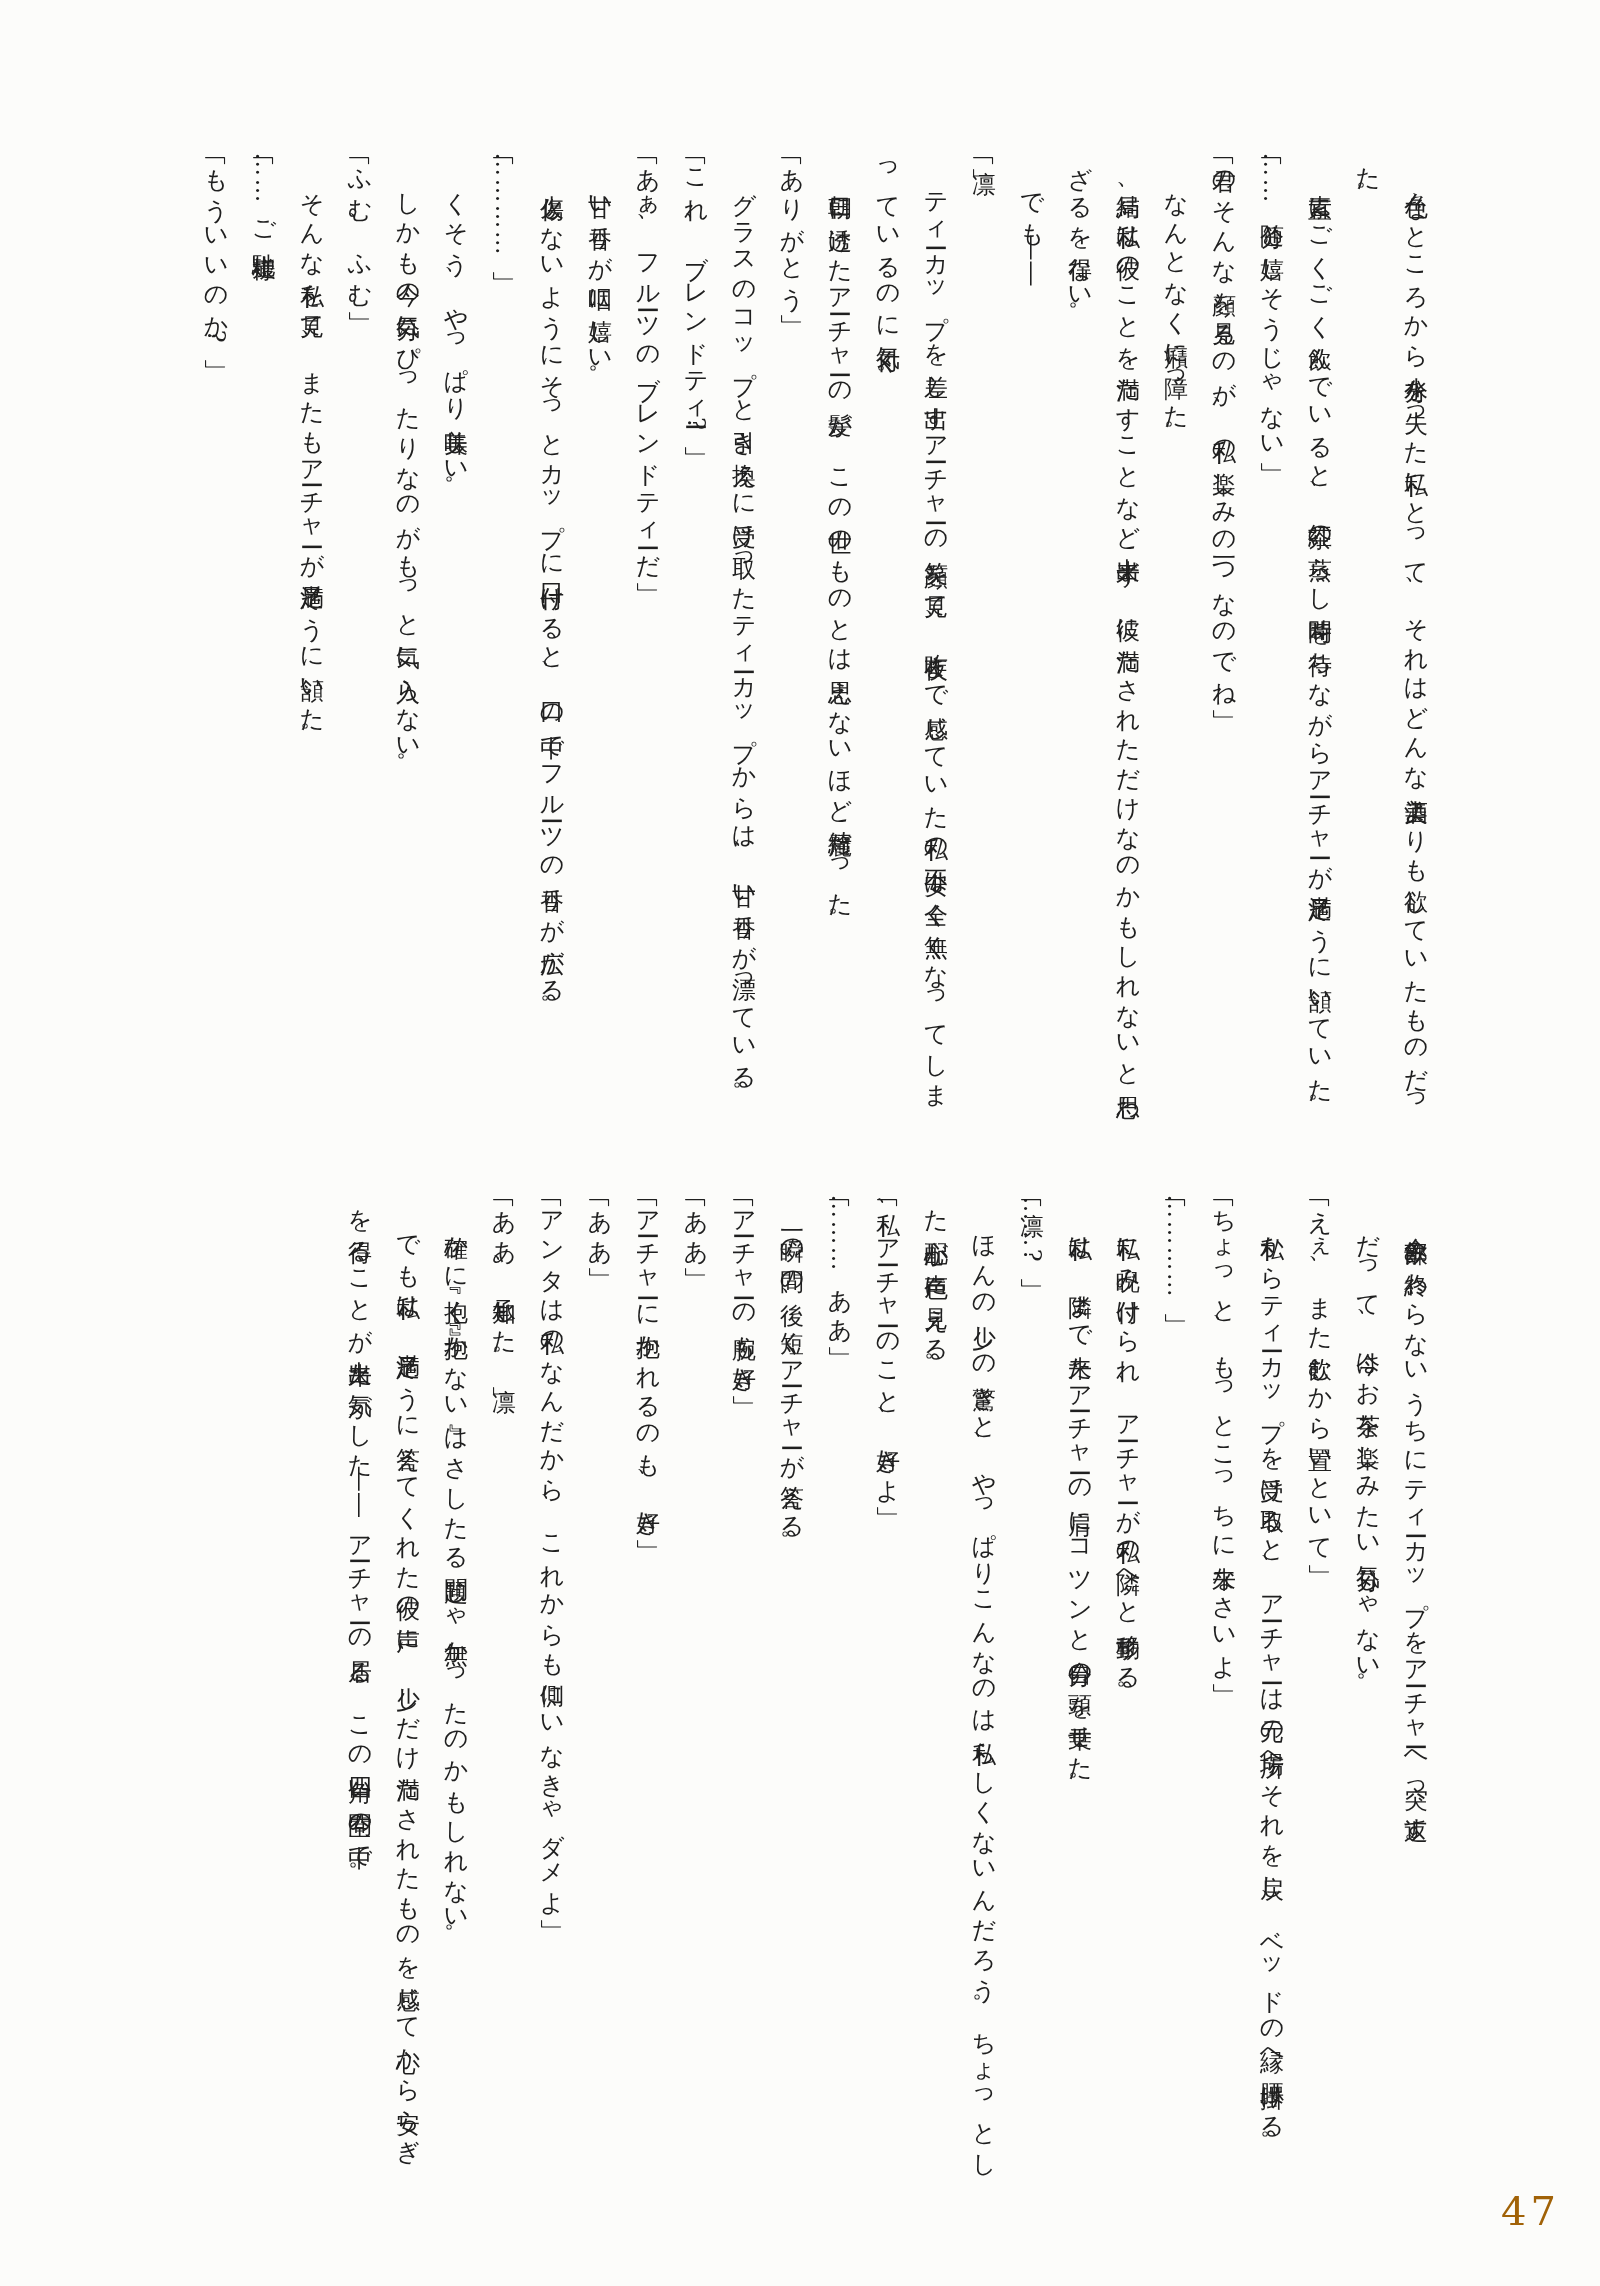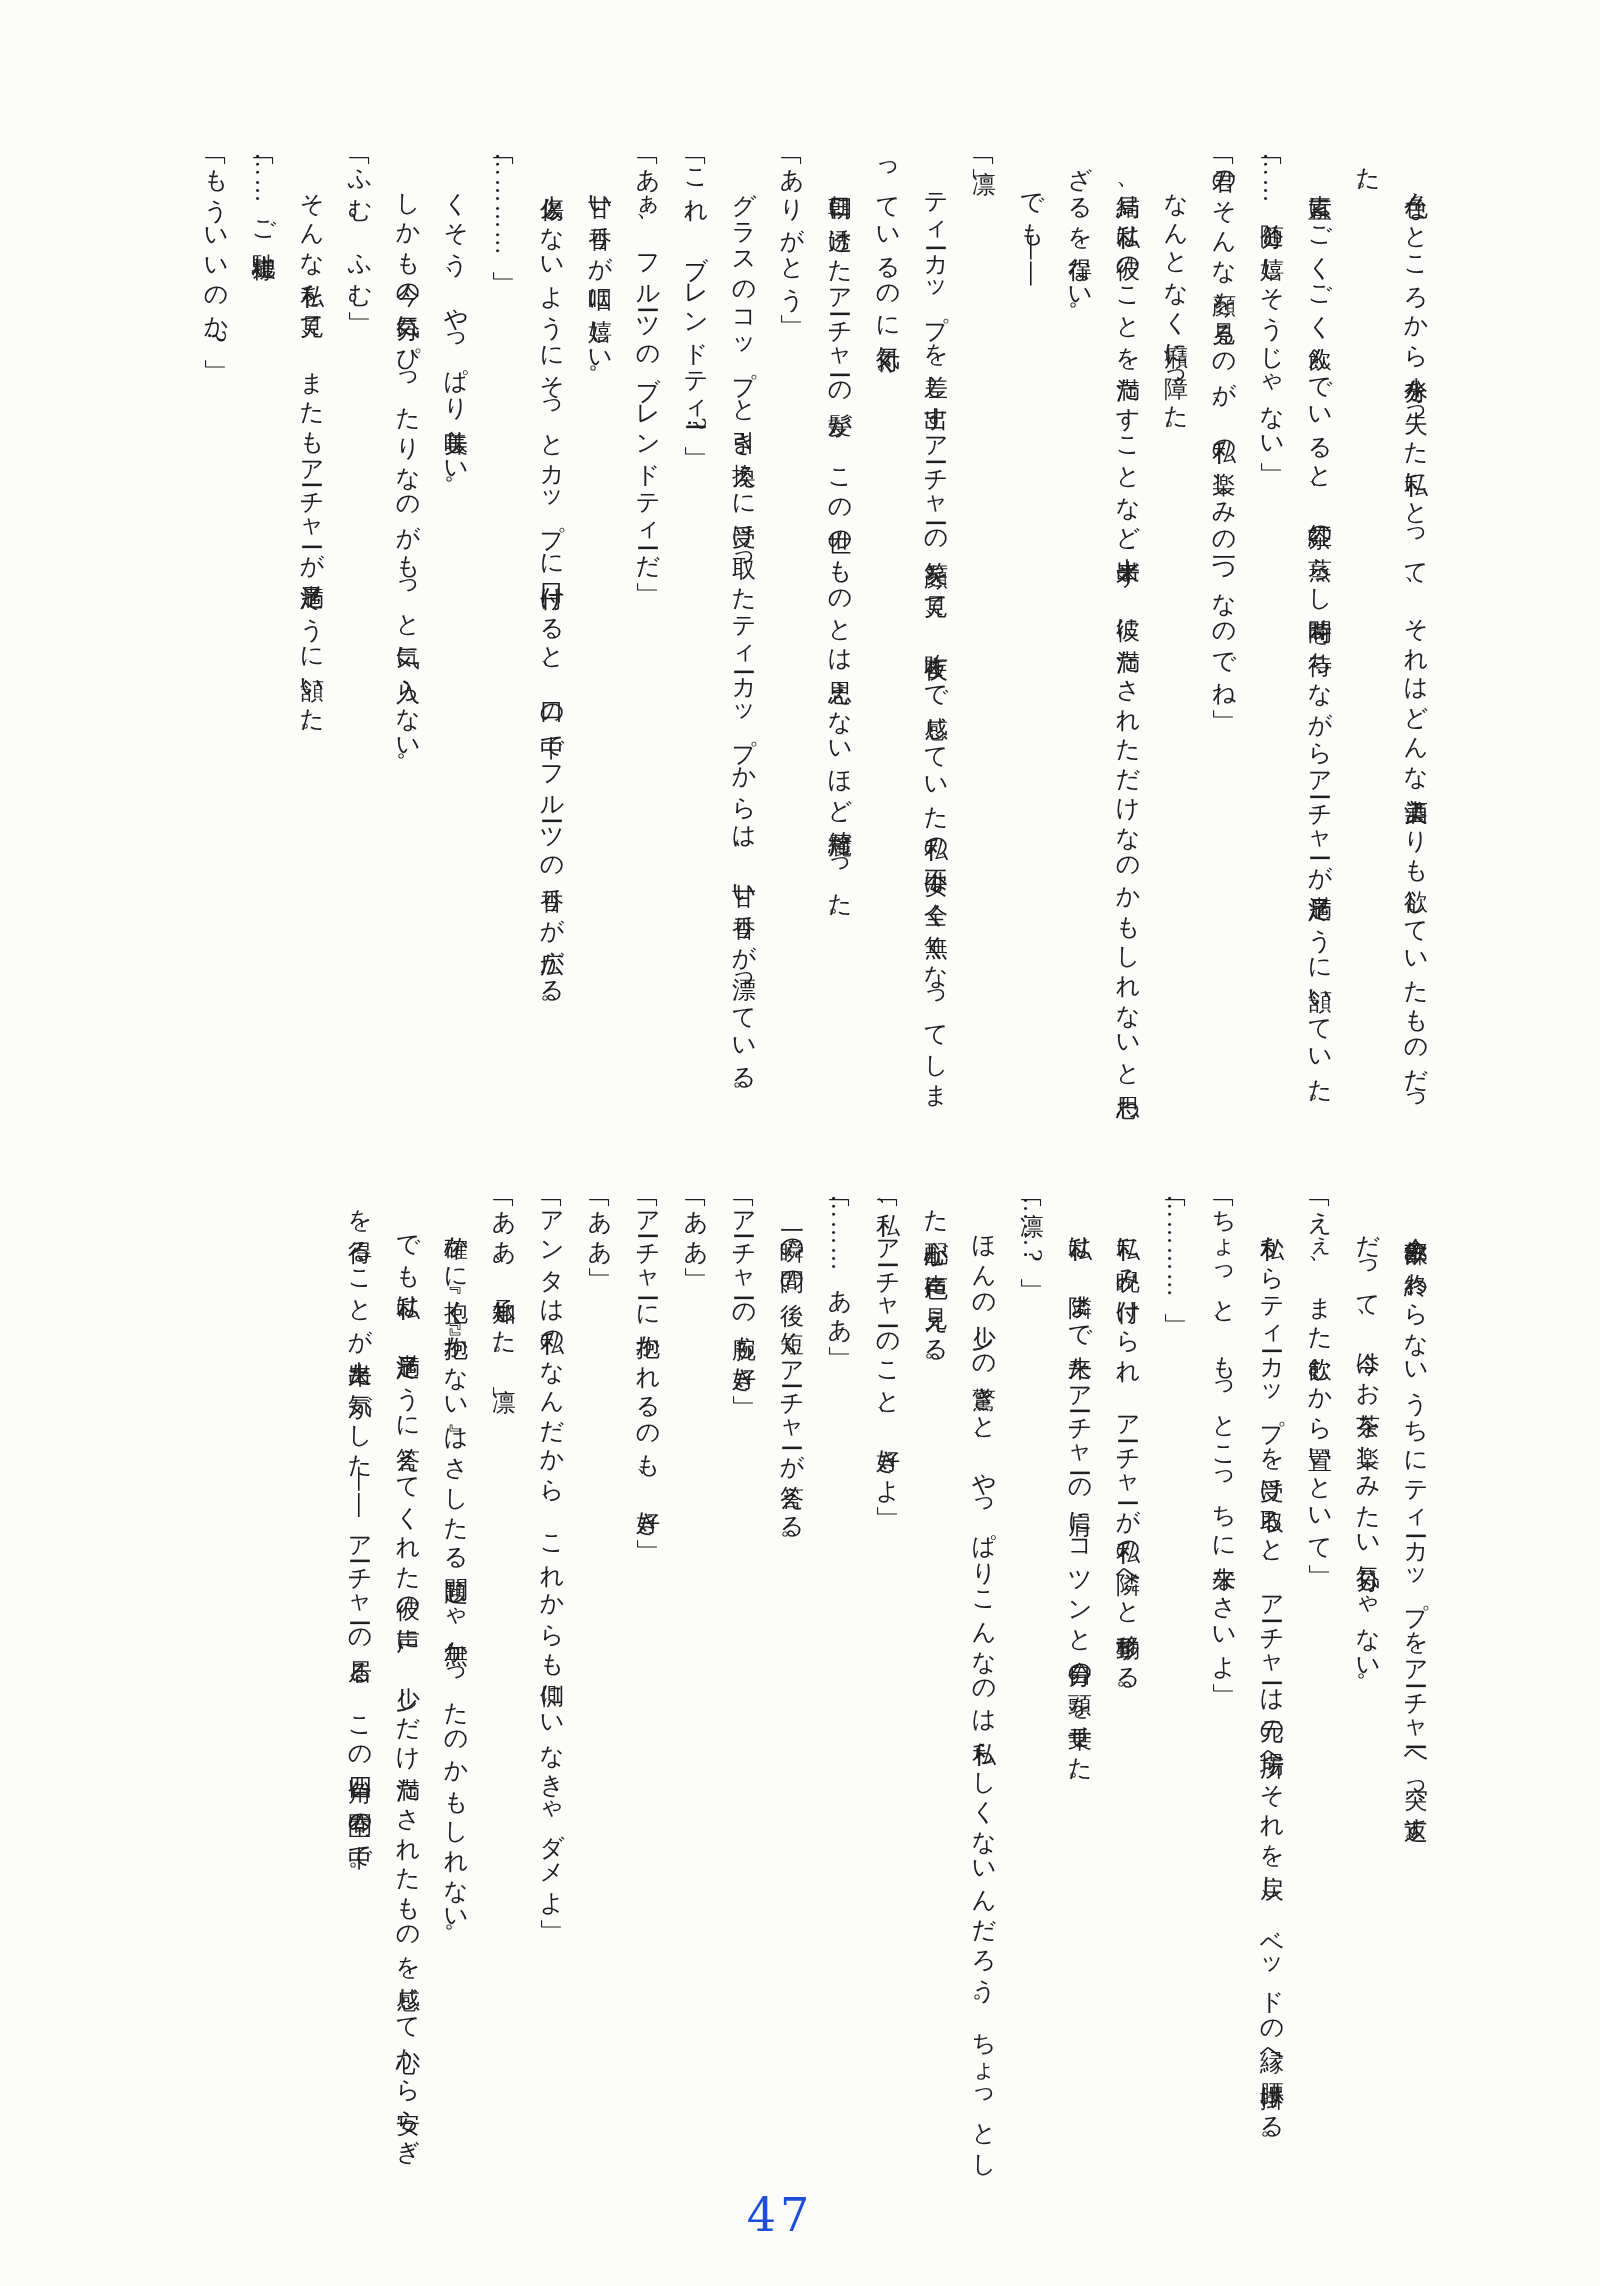--- a/index.html
+++ b/index.html
@@ -42,24 +42,24 @@
   }
   .text-block p {
     margin: 0;
     padding: 0;
   }
   .page-number {
     position: absolute;
     top: 2188px;
     left: 0;
     width: 1560px; 
-    text-align: center;
-    font-size: 46px;
+    text-align: right;
+    font-size: 40px;
     letter-spacing: 4px;
-    color: #1d4ed8;
+    color: #a16207;
   }
 </style>
 </head>
 <body>
 
 <div class="page">
   <div class="text-block block-a">
       <p>　色々なところから水分を失った私にとって、それはどんな美酒よりも欲していたものだった。</p>
       <p>　素直にごくごく飲んでいると、紅茶の蒸らし時間を待ちながらアーチャーが満足そうに頷いていた。</p>
       <p>「……随分と嬉しそうじゃない」</p>

